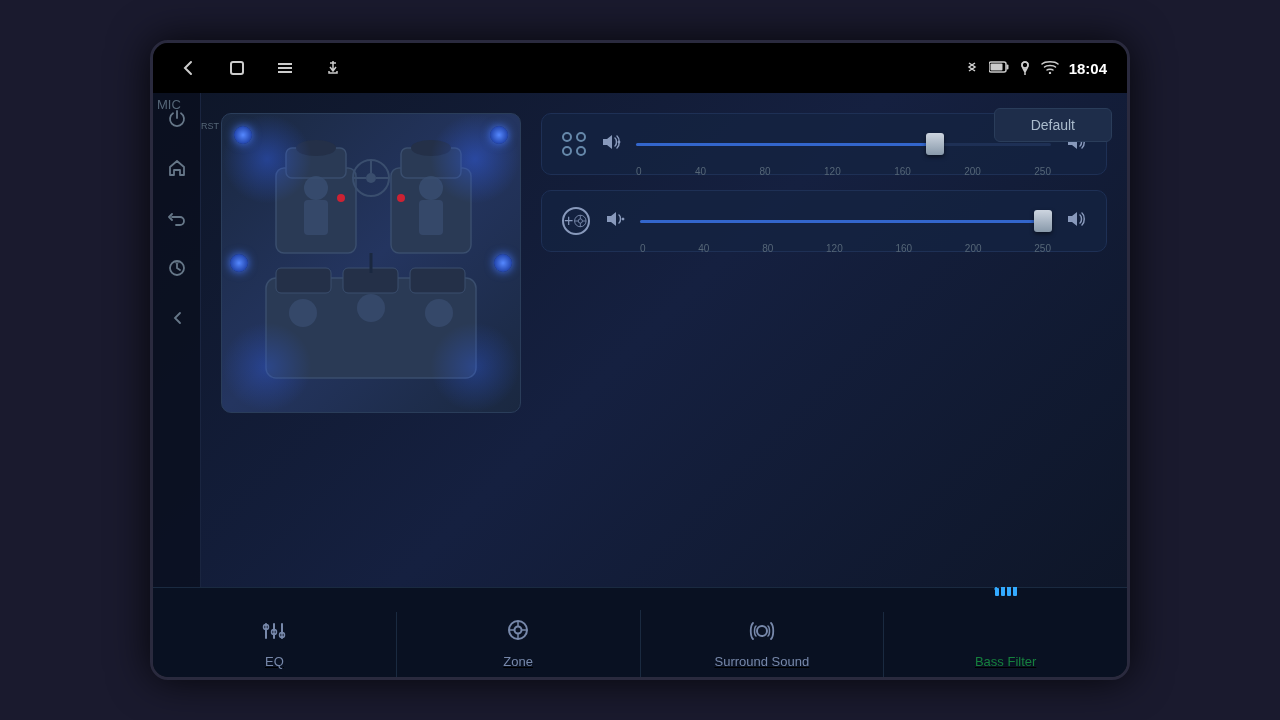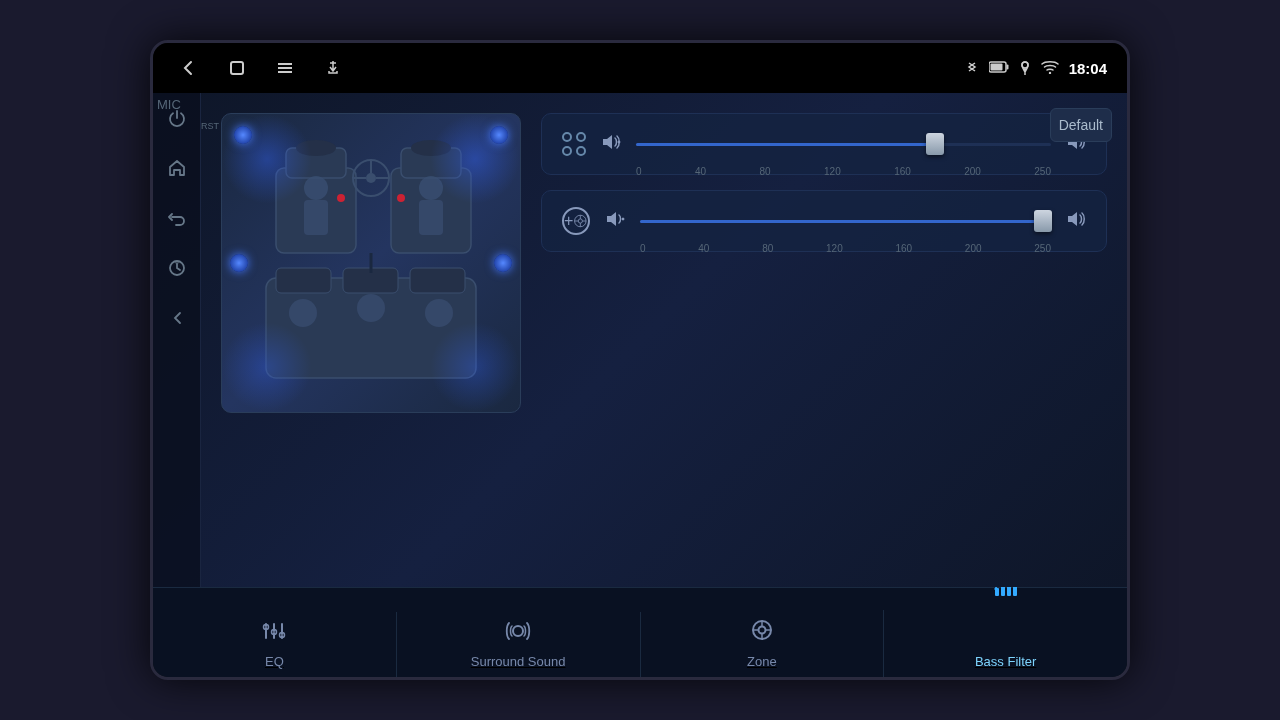--- a/index.html
+++ b/index.html
@@ -111,21 +111,21 @@
     }
 
     .default-btn {
       position: absolute;
       top: 15px;
       right: 15px;
       background: #1e2d4a;
       color: #aabbcc;
       border: 1px solid #2a3d5a;
       border-radius: 6px;
-      padding: 8px 8px;
+      padding: 8px 36px;
       font-size: 14px;
       cursor: pointer;
     }
 
     .content-row {
       display: flex;
       gap: 20px;
       flex: 1;
     }
 
@@ -307,21 +307,21 @@
       color: #7788aa;
     }
 
     .tab-label {
       font-size: 13px;
       color: #7788aa;
     }
 
     .nav-tab.active .tab-icon,
     .nav-tab.active .tab-label {
-      color: #7dd3fc;
+      color: #15803d;
       margin-top: 44px;
     }
 
     
     .mic-label {
       position: absolute;
       top: 4px;
       left: 4px;
       color: #556677;
       font-size: 13px;
@@ -613,45 +613,45 @@
           <line x1="20" y1="18" x2="20" y2="16" stroke="#7788aa" stroke-width="2" stroke-linecap="round"></line>
           <line x1="20" y1="14" x2="20" y2="4" stroke="#7788aa" stroke-width="2" stroke-linecap="round"></line>
           <circle cx="20" cy="15" r="2.5" fill="none" stroke="#7788aa" stroke-width="1.5"></circle>
         </svg>
       </span>
       <span class="tab-label">EQ</span>
     </div>
 
     <div class="nav-tab">
       <span class="tab-icon">
-        <svg width="26" height="22" viewBox="0 0 26 22" fill="none">
-          <circle cx="13" cy="11" r="5" stroke="#7788aa" stroke-width="2" fill="none"></circle>
-          <path d="M4 3C1 6 1 16 4 19" stroke="#7788aa" stroke-width="1.8" fill="none" stroke-linecap="round"></path>
-          <path d="M22 3c3 3 3 13 0 16" stroke="#7788aa" stroke-width="1.8" fill="none" stroke-linecap="round"></path>
-          <path d="M7 6c-2 1.5-2 8.5 0 10" stroke="#7788aa" stroke-width="1.5" fill="none" stroke-linecap="round"></path>
-          <path d="M19 6c2 1.5 2 8.5 0 10" stroke="#7788aa" stroke-width="1.5" fill="none" stroke-linecap="round"></path>
-        </svg>
-      </span>
-      <span class="tab-label">Surround Sound</span>
-    </div>
-
-    <div class="nav-tab">
-      <span class="tab-icon">
         <svg width="24" height="24" viewBox="0 0 24 24" fill="none">
           <circle cx="12" cy="12" r="9" stroke="#7788aa" stroke-width="2"></circle>
           <circle cx="12" cy="12" r="3.5" stroke="#7788aa" stroke-width="2"></circle>
           <line x1="12" y1="3" x2="12" y2="8.5" stroke="#7788aa" stroke-width="1.5"></line>
           <line x1="12" y1="15.5" x2="12" y2="21" stroke="#7788aa" stroke-width="1.5"></line>
           <line x1="3" y1="12" x2="8.5" y2="12" stroke="#7788aa" stroke-width="1.5"></line>
           <line x1="15.5" y1="12" x2="21" y2="12" stroke="#7788aa" stroke-width="1.5"></line>
         </svg>
       </span>
       <span class="tab-label">Zone</span>
     </div>
 
+    <div class="nav-tab">
+      <span class="tab-icon">
+        <svg width="26" height="22" viewBox="0 0 26 22" fill="none">
+          <circle cx="13" cy="11" r="5" stroke="#7788aa" stroke-width="2" fill="none"></circle>
+          <path d="M4 3C1 6 1 16 4 19" stroke="#7788aa" stroke-width="1.8" fill="none" stroke-linecap="round"></path>
+          <path d="M22 3c3 3 3 13 0 16" stroke="#7788aa" stroke-width="1.8" fill="none" stroke-linecap="round"></path>
+          <path d="M7 6c-2 1.5-2 8.5 0 10" stroke="#7788aa" stroke-width="1.5" fill="none" stroke-linecap="round"></path>
+          <path d="M19 6c2 1.5 2 8.5 0 10" stroke="#7788aa" stroke-width="1.5" fill="none" stroke-linecap="round"></path>
+        </svg>
+      </span>
+      <span class="tab-label">Surround Sound</span>
+    </div>
+
 
     <div class="nav-tab active">
       <span class="tab-icon">
         <svg width="26" height="22" viewBox="0 0 26 22" fill="none">
 
           <rect x="2" y="12" width="4" height="8" rx="1" fill="#33aaff"></rect>
           <rect x="8" y="7" width="4" height="13" rx="1" fill="#33aaff"></rect>
           <rect x="14" y="3" width="4" height="17" rx="1" fill="#33aaff"></rect>
           <rect x="20" y="9" width="4" height="11" rx="1" fill="#33aaff"></rect>
 

